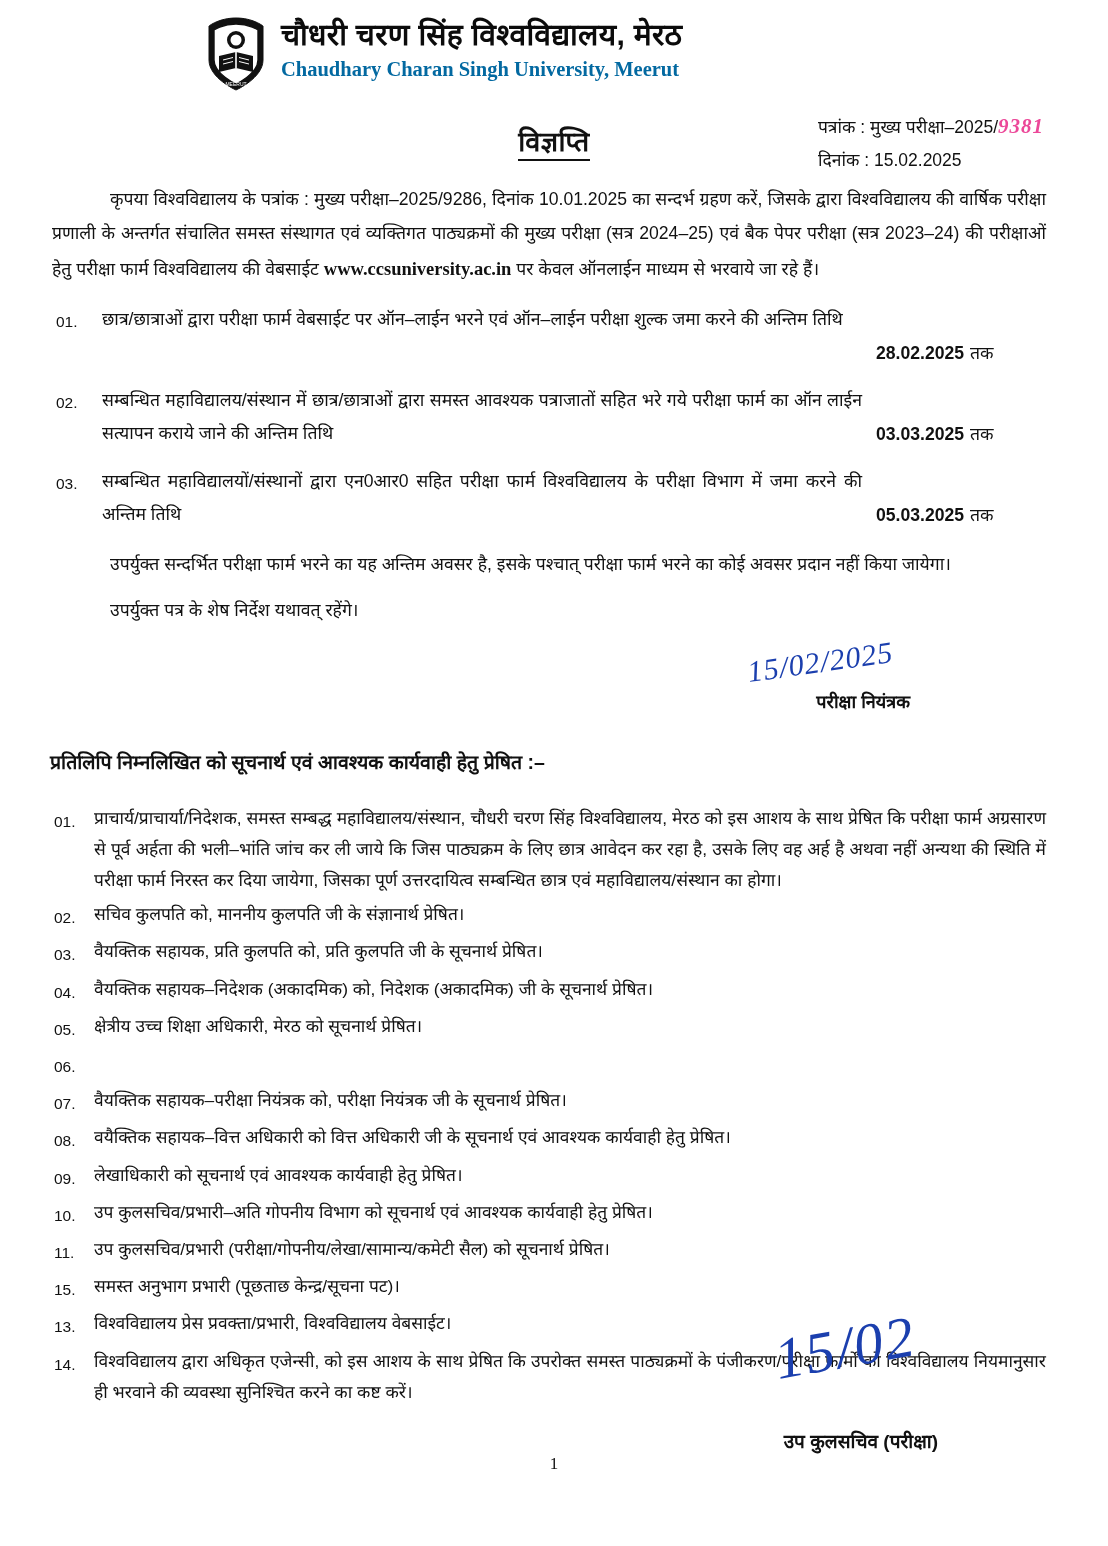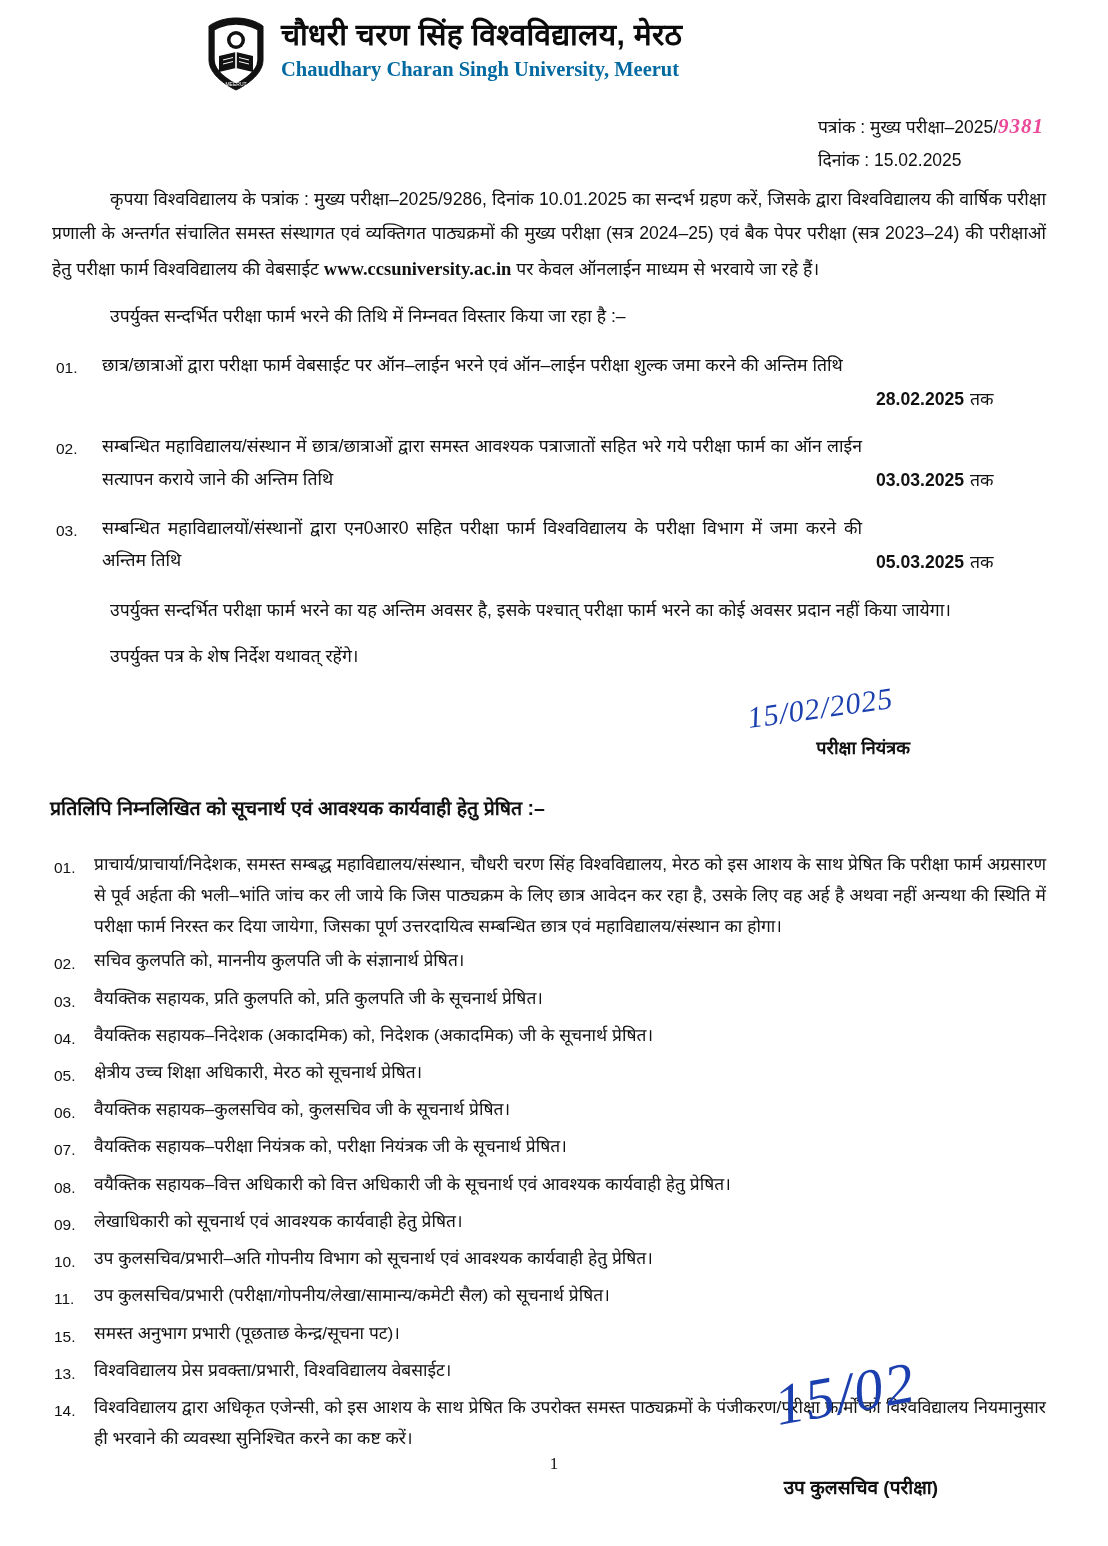--- a/index.html
+++ b/index.html
@@ -256,35 +256,37 @@
         <text x="31" y="70" font-size="5" text-anchor="middle" fill="#ffffff" font-family="Liberation Sans">MEERUT</text>
       </svg>
     </div>
     <div class="univ-names">
       <div class="univ-hi">चौधरी चरण सिंह विश्वविद्यालय, मेरठ</div>
       <div class="univ-en">Chaudhary Charan Singh University, Meerut</div>
     </div>
   </div>
 
   <div class="title-row">
+    <div class="doc-title">
+      <span>विज्ञप्ति</span>
+    </div>
     <div class="ref-block">
       <div>
         <span>पत्रांक : मुख्य परीक्षा–2025/</span><span class="ref-hand">9381</span>
       </div>
       <div>दिनांक : 15.02.2025</div>
     </div>
   </div>
 
   <div class="body-wrap">
 
     <p class="para indent">
       <span>कृपया विश्वविद्यालय के पत्रांक : मुख्य परीक्षा–2025/9286, दिनांक 10.01.2025 का सन्दर्भ ग्रहण करें, जिसके द्वारा विश्वविद्यालय की वार्षिक परीक्षा प्रणाली के अन्तर्गत संचालित समस्त संस्थागत एवं व्यक्तिगत पाठ्यक्रमों की मुख्य परीक्षा (सत्र 2024–25) एवं बैक पेपर परीक्षा (सत्र 2023–24) की परीक्षाओं हेतु परीक्षा फार्म विश्वविद्यालय की वेबसाईट </span><span class="site">www.ccsuniversity.ac.in</span><span> पर केवल ऑनलाईन माध्यम से भरवाये जा रहे हैं।</span>
     </p>
 
-    <p class="para indent">उपर्युक्त सन्दर्भित परीक्षा फार्म भरने की तिथि में निम्नवत विस्तार किया जा रहा है :–</p>
 
     <div class="datelist">
 
       <div class="drow">
         <div class="dnum">01.</div>
         <div class="dtext">छात्र/छात्राओं द्वारा परीक्षा फार्म वेबसाईट पर ऑन–लाईन भरने एवं ऑन–लाईन परीक्षा शुल्क जमा करने की अन्तिम तिथि</div>
         <div class="ddate">
           <span>28.02.2025</span><span class="tak">तक</span>
         </div>
       </div>
@@ -334,21 +336,20 @@
       <div class="crow">
         <div class="cnum">04.</div>
         <div class="ctext">वैयक्तिक सहायक–निदेशक (अकादमिक) को, निदेशक (अकादमिक) जी के सूचनार्थ प्रेषित।</div>
       </div>
       <div class="crow">
         <div class="cnum">05.</div>
         <div class="ctext">क्षेत्रीय उच्च शिक्षा अधिकारी, मेरठ को सूचनार्थ प्रेषित।</div>
       </div>
       <div class="crow">
         <div class="cnum">06.</div>
-        <div class="ctext">वैयक्तिक सहायक–कुलसचिव को, कुलसचिव जी के सूचनार्थ प्रेषित।</div>
       </div>
       <div class="crow">
         <div class="cnum">07.</div>
         <div class="ctext">वैयक्तिक सहायक–परीक्षा नियंत्रक को, परीक्षा नियंत्रक जी के सूचनार्थ प्रेषित।</div>
       </div>
       <div class="crow">
         <div class="cnum">08.</div>
         <div class="ctext">वयैक्तिक सहायक–वित्त अधिकारी को वित्त अधिकारी जी के सूचनार्थ एवं आवश्यक कार्यवाही हेतु प्रेषित।</div>
       </div>
       <div class="crow">

